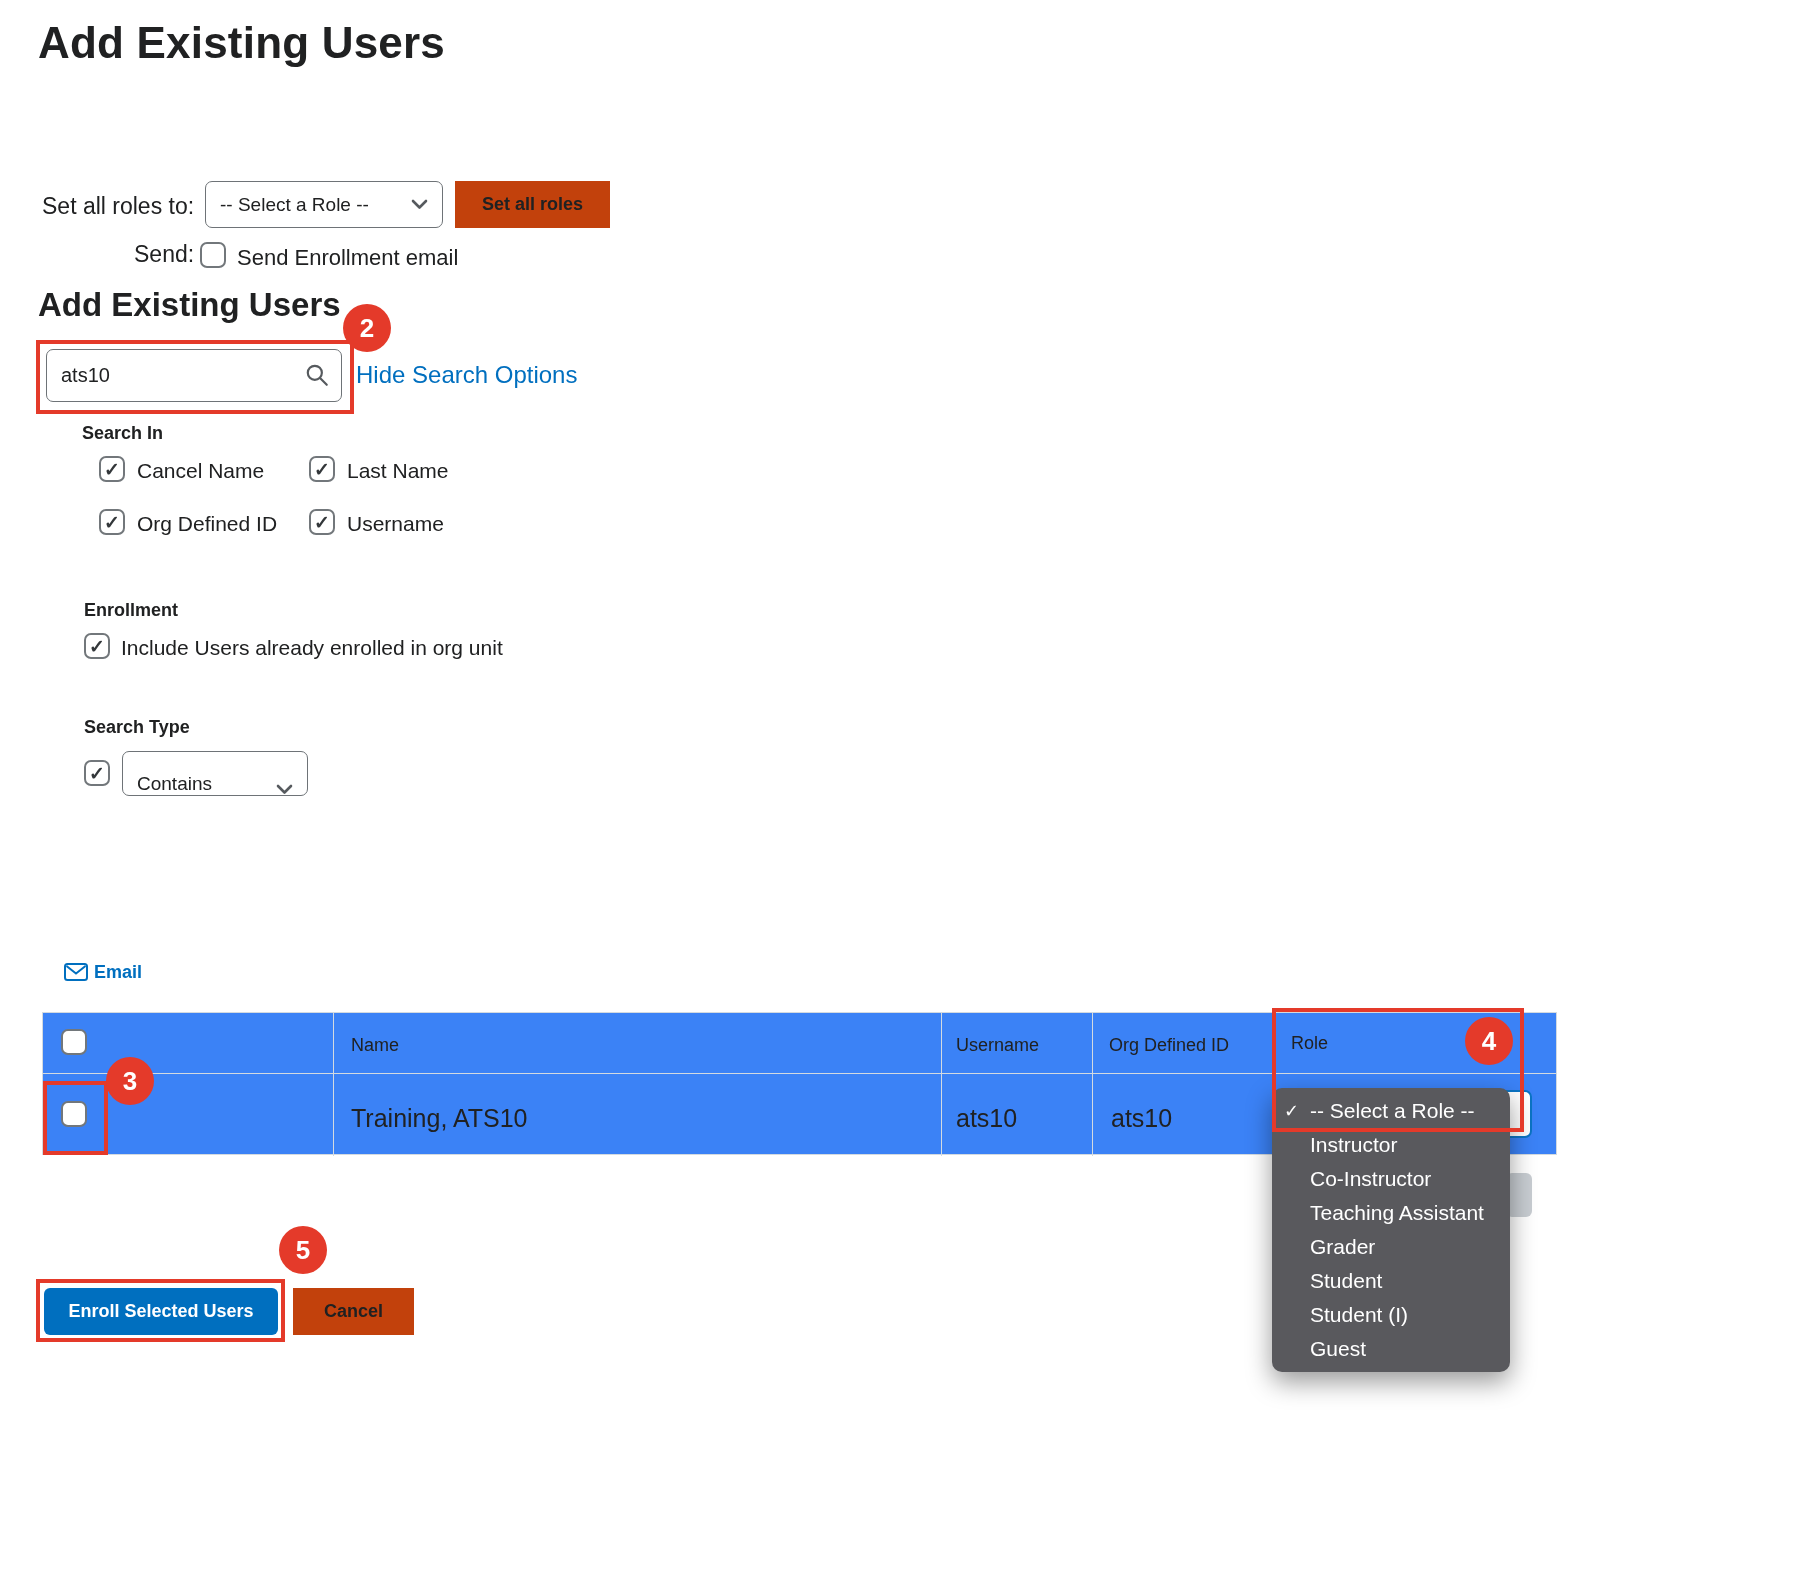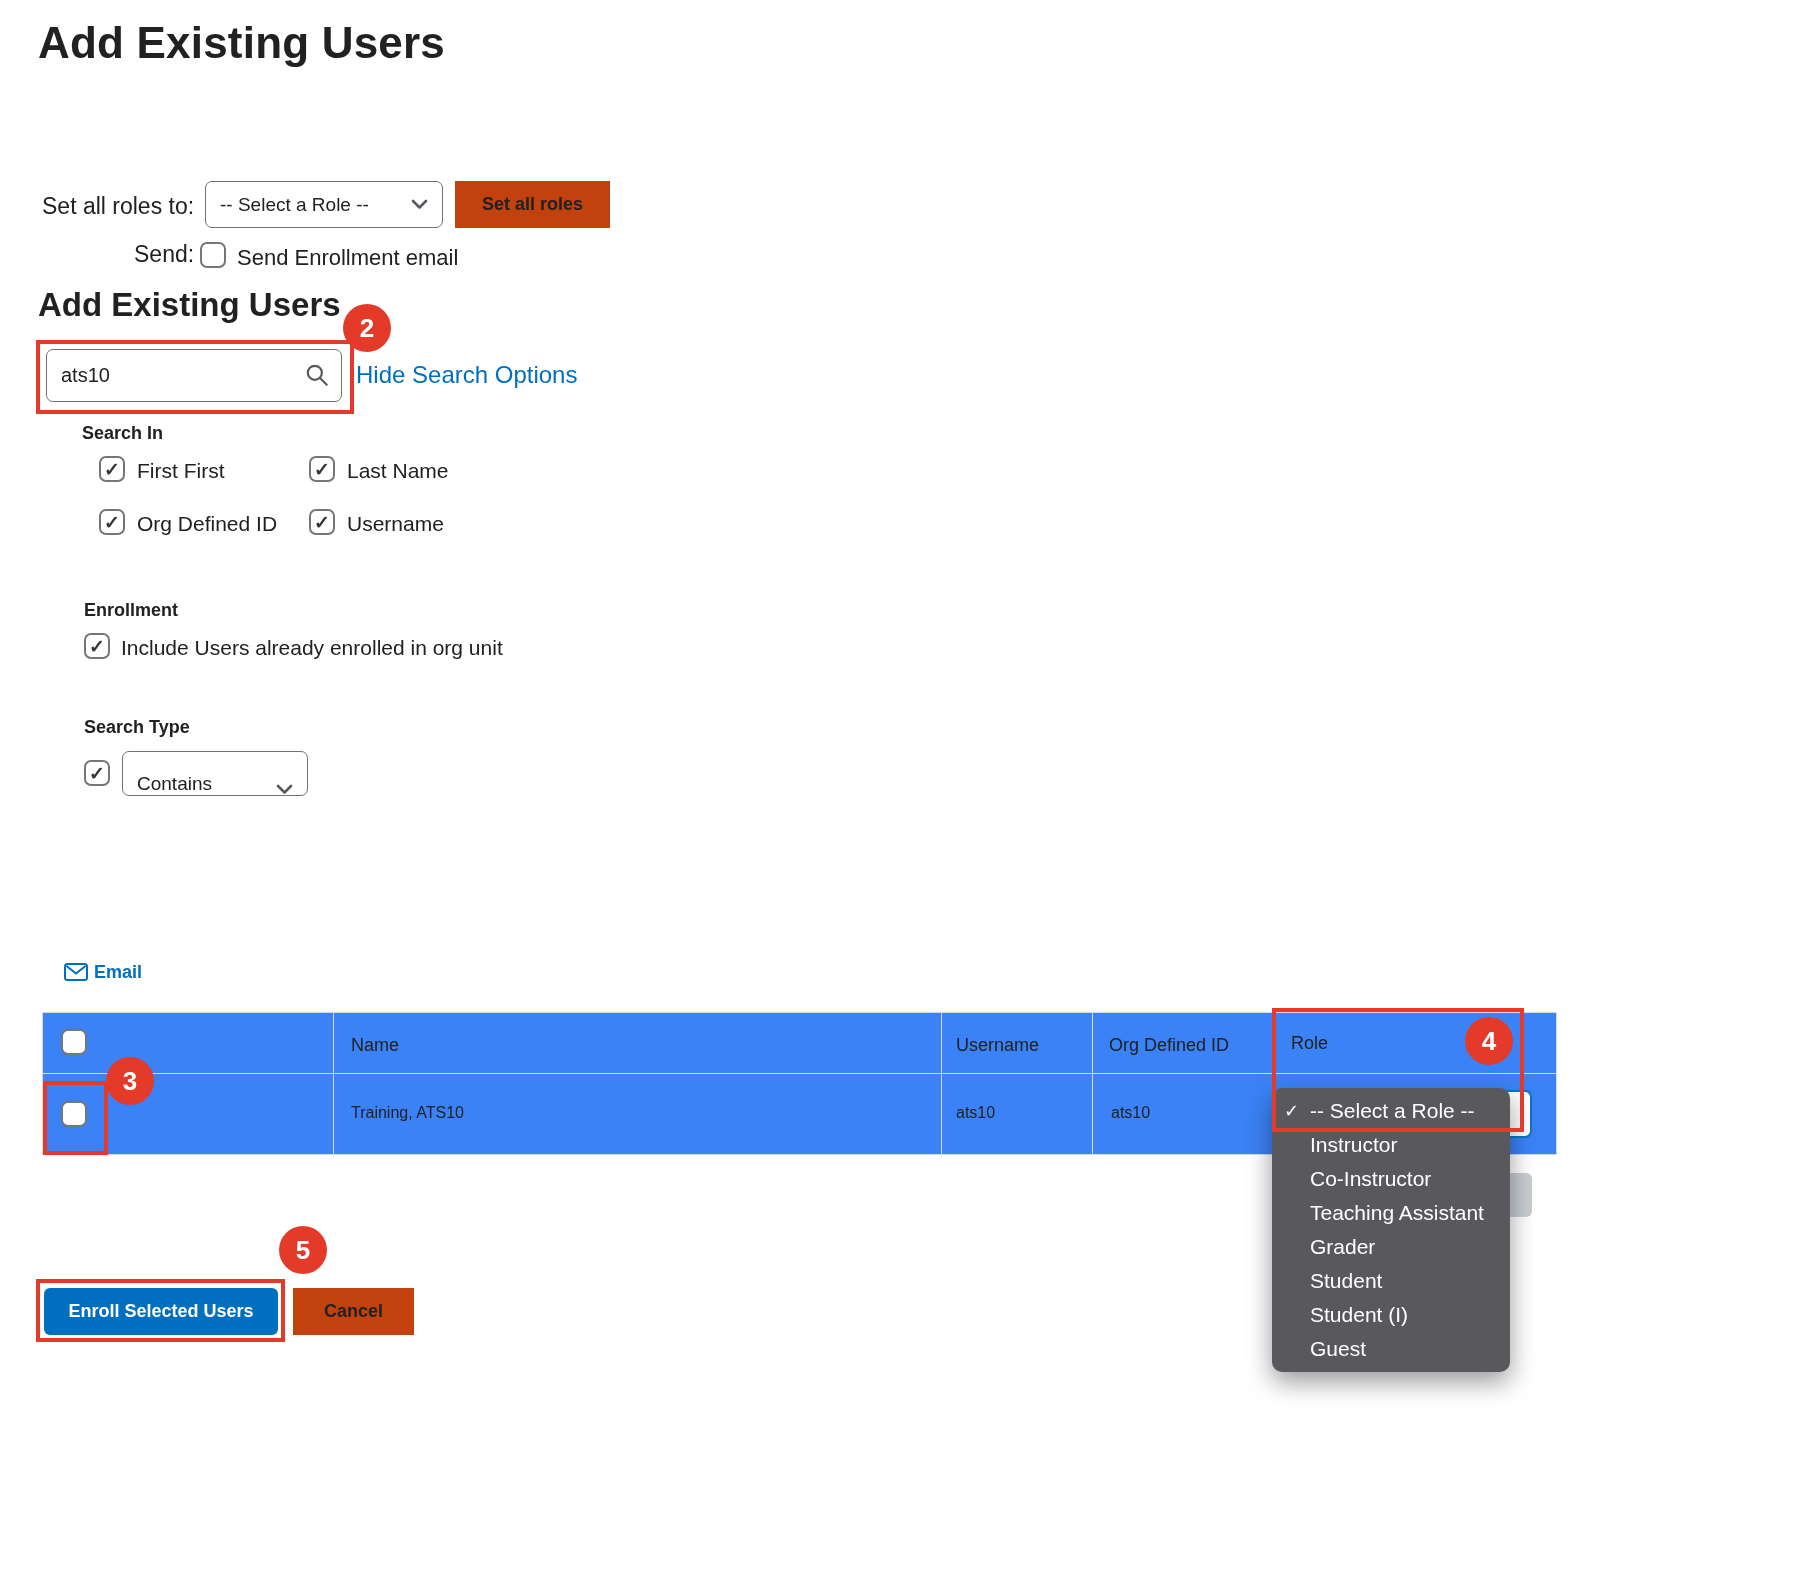--- a/index.html
+++ b/index.html
@@ -50,21 +50,21 @@
     background:#59595d; border-radius:10px; box-shadow:0 10px 26px rgba(0,0,0,.40);
     padding:6px 0; z-index:40;
   }
   .menu-item {
     height:34px; display:flex; align-items:center; color:#fff;
     font-size:21px; padding-left:38px; position:relative; cursor:pointer; white-space:nowrap;
   }
   .menu-item .check { position:absolute; left:12px; font-size:18px; }
   .role-select { border:2px solid #0b74c4; border-radius:7px; background:#fff; z-index:30; }
   .native-edge { background:#c8cdd2; border-radius:6px; z-index:35; }
-  .cell { position:absolute; font-size:16px; color:#202122; white-space:nowrap; }
+  .cell { position:absolute; font-size:25px; color:#202122; white-space:nowrap; }
   .hcell { position:absolute; font-size:18px; color:#202122; white-space:nowrap; }
 </style>
 </head>
 <body>
 
 <div class="stage">
 
   <div class="abs h1" style="left:38px; top:18px;">Add Existing Users</div>
 
 
@@ -93,21 +93,21 @@
         <circle cx="10" cy="10" r="6.5" fill="none" stroke="#565a5e" stroke-width="2"></circle>
         <line x1="15" y1="15" x2="21" y2="21" stroke="#565a5e" stroke-width="2" stroke-linecap="round"></line>
       </svg>
   </span>
 
   <a class="abs link" style="left:356px; top:361px; font-size:24px;">Hide Search Options</a>
 
   <div class="abs small-bold" style="left:82px; top:423px;">Search In</div>
 
   <span class="abs cb checked" style="left:99px; top:456px;"></span>
-  <div class="abs body-text" style="left:137px; top:459px;">First First</div>
+  <div class="abs body-text" style="left:137px; top:459px;">Cancel Name</div>
 
   <span class="abs cb checked" style="left:309px; top:456px;"></span>
   <div class="abs body-text" style="left:347px; top:459px;">Last Name</div>
 
   <span class="abs cb checked" style="left:99px; top:509px;"></span>
   <div class="abs body-text" style="left:137px; top:512px;">Org Defined ID</div>
 
   <span class="abs cb checked" style="left:309px; top:509px;"></span>
   <div class="abs body-text" style="left:347px; top:512px;">Username</div>
 

